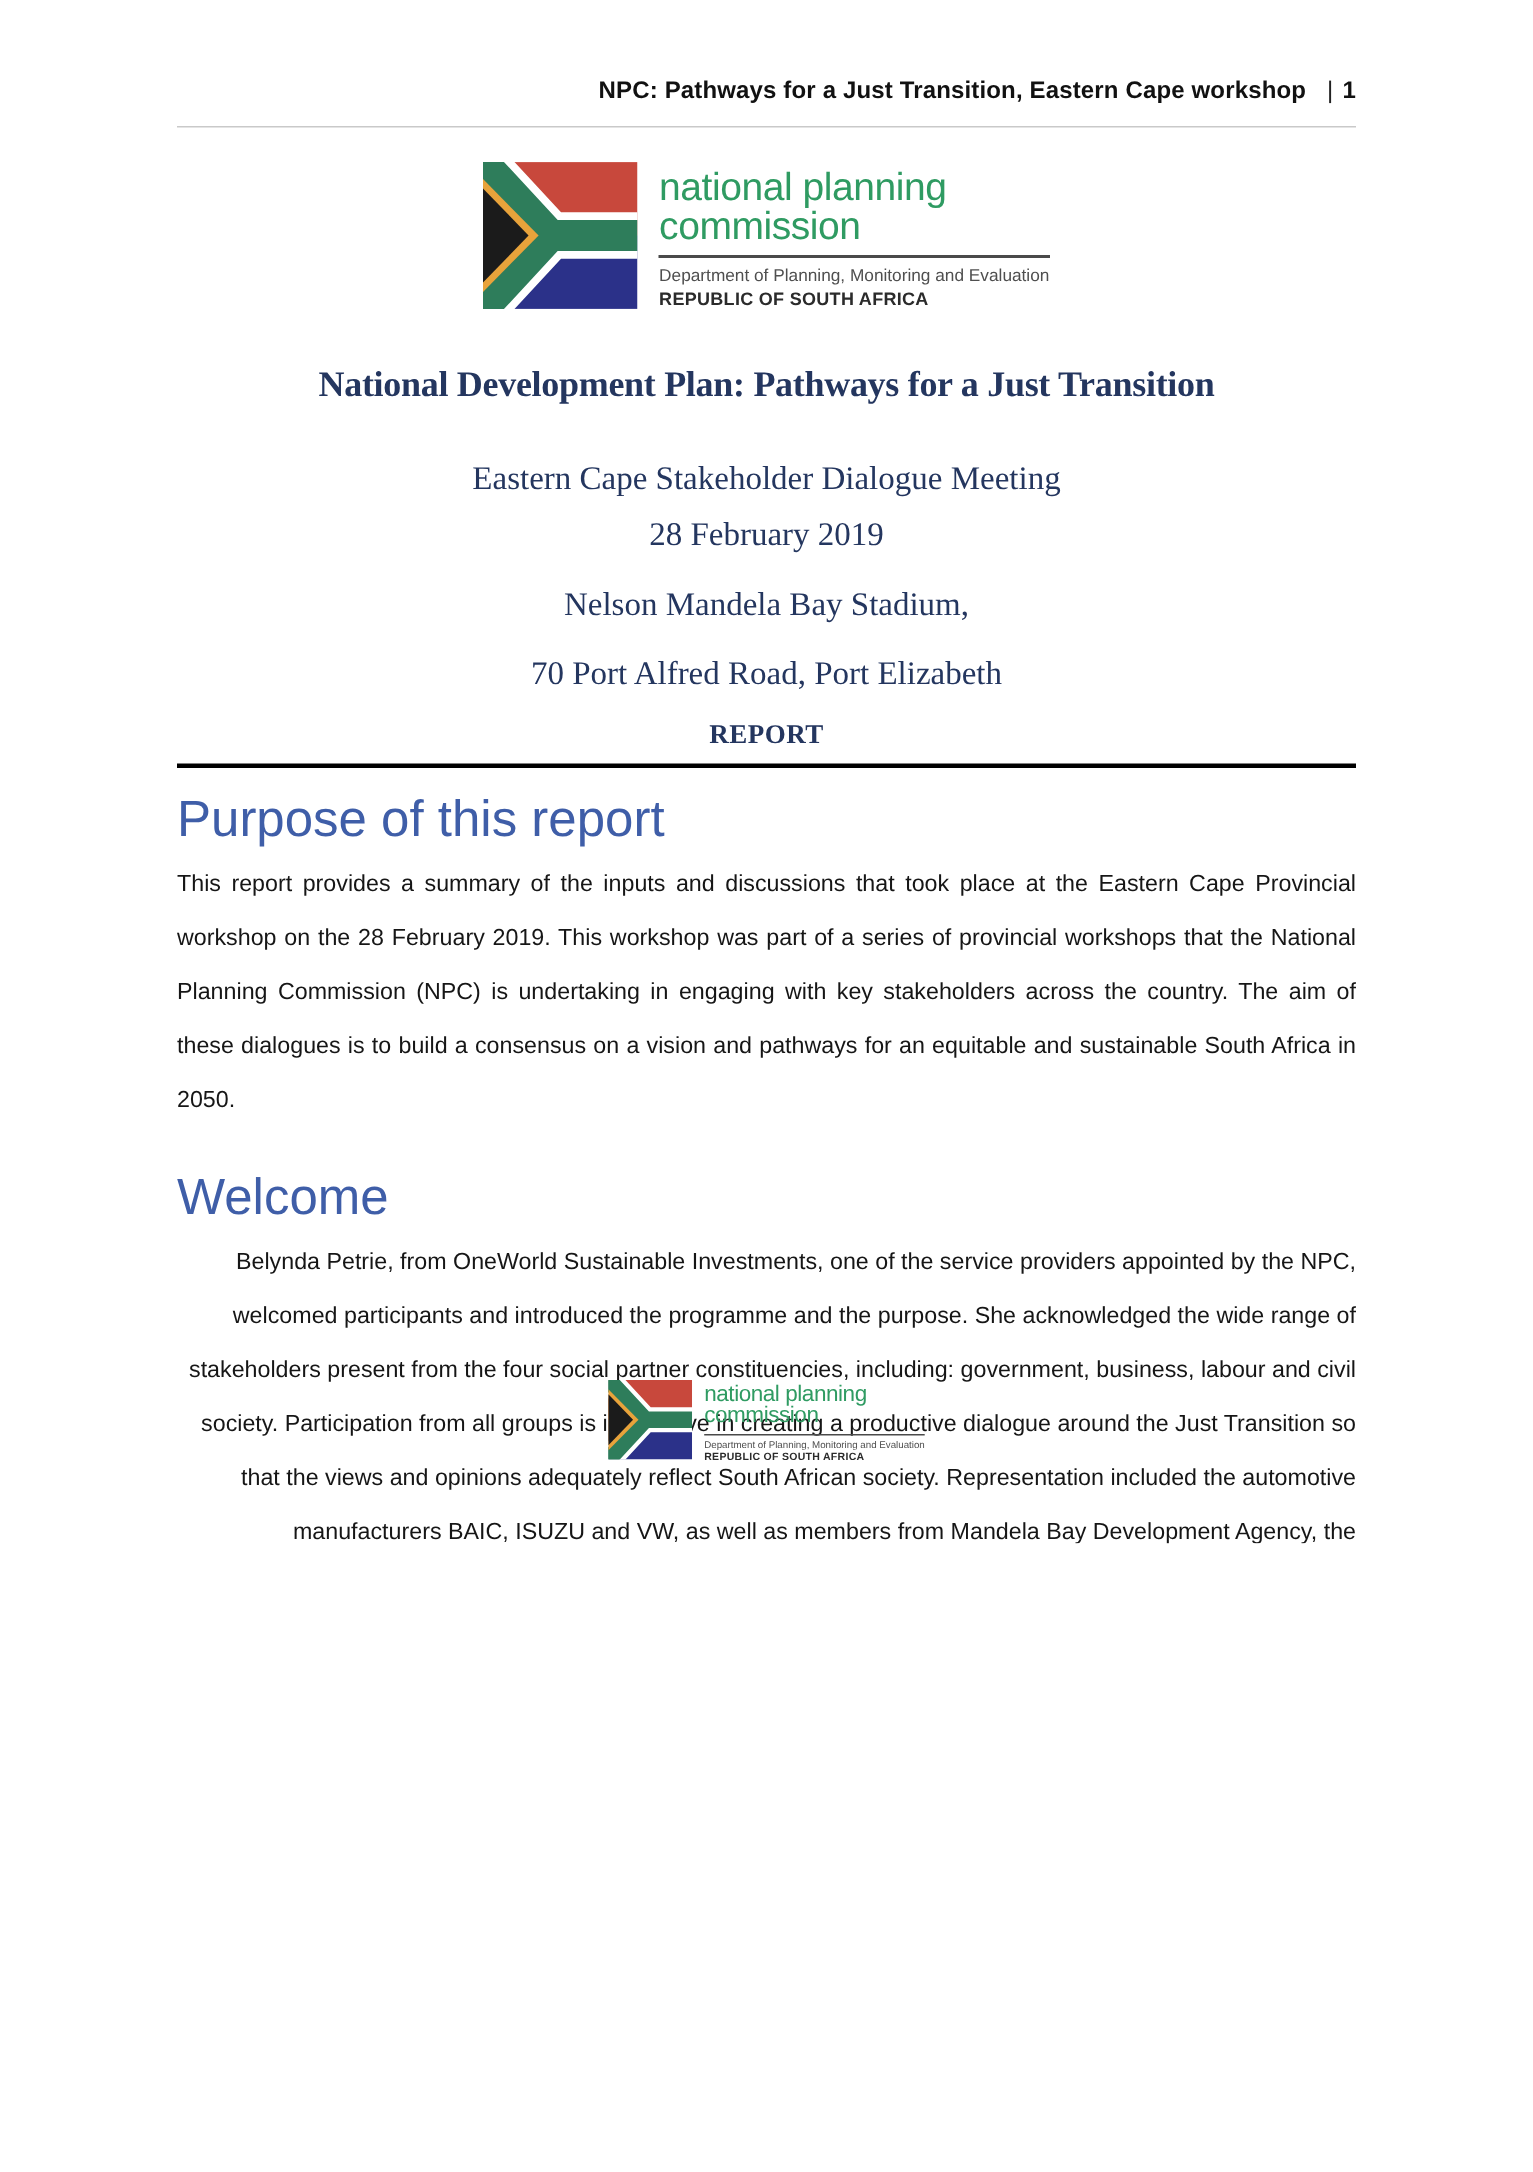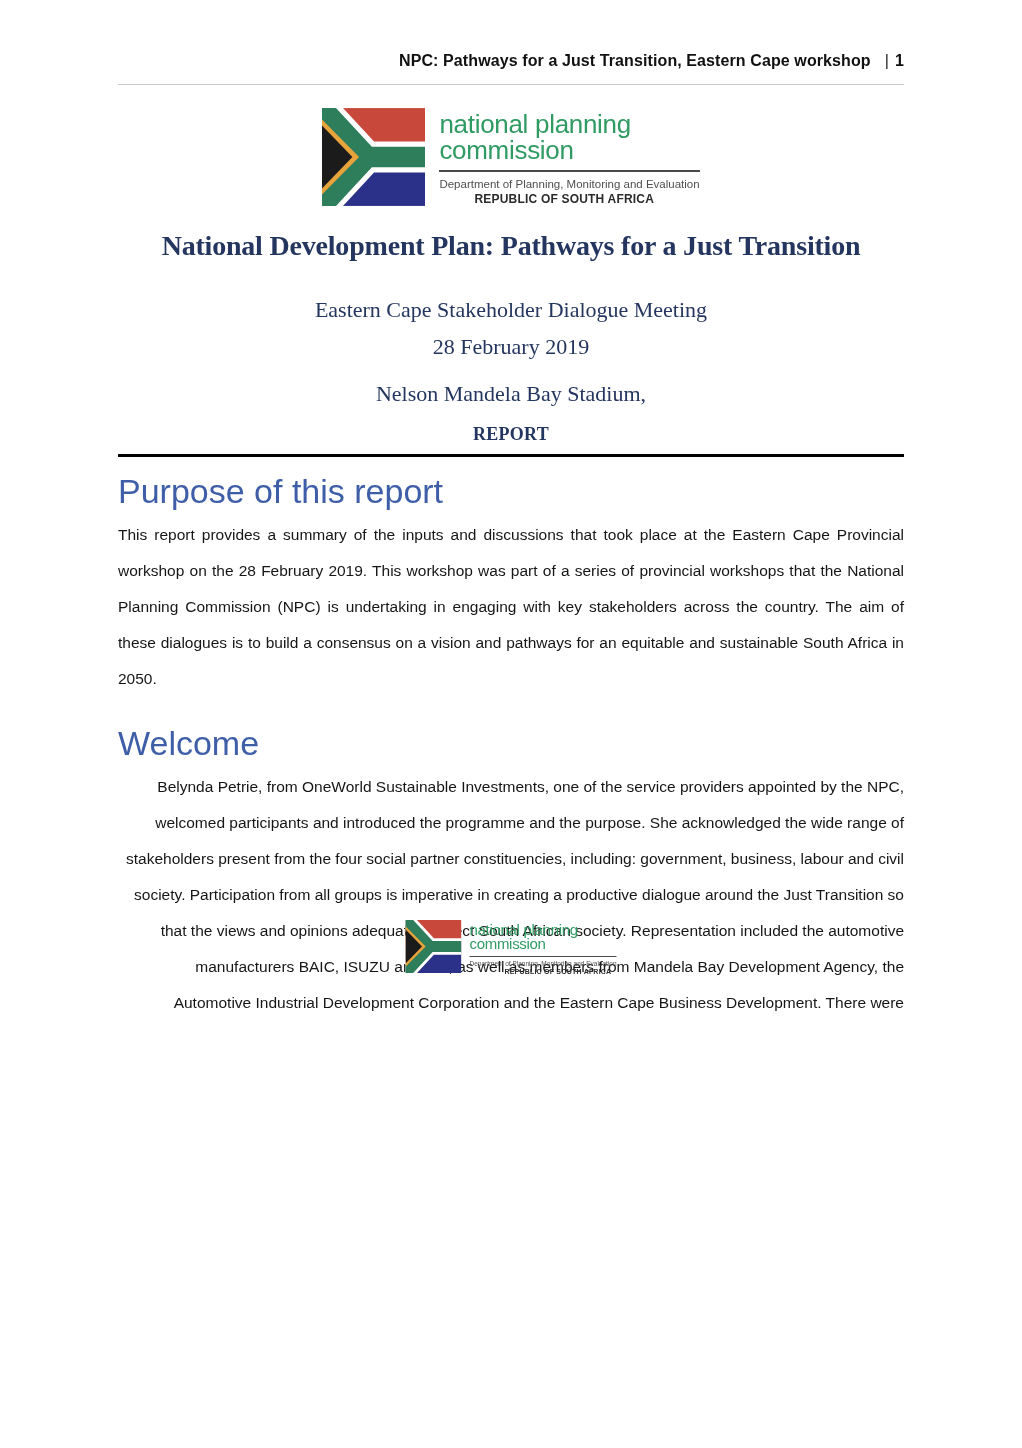--- a/index.html
+++ b/index.html
@@ -50,33 +50,33 @@
     line-height: 0.98;
     font-weight: 500;
     letter-spacing: -0.3px;
   }
   .logo-divider {
     border: none;
     border-top: 2.5px solid #4a4a4a;
     margin: 7px 0 5px 0;
   }
   .logo-dept { color: #4f4f4f; font-size: 11.5px; line-height: 1.25; }
-  .logo-country { color: #2b2b2b; font-size: 12px; font-weight: 700; letter-spacing: 0.2px; margin-left: 35px; }
+  .logo-country { color: #2b2b2b; font-size: 12px; font-weight: 700; letter-spacing: 0.2px; }
 
   .logo-block.small { gap: 8px; margin: 0; }
   .logo-block.small .logo-org { font-size: 15px; }
   .logo-block.small .logo-divider { border-top-width: 1.5px; margin: 4px 0 3px 0; }
   .logo-block.small .logo-dept { font-size: 6.5px; }
   .logo-block.small .logo-country { font-size: 7px; }
 
   
   .title-block { text-align: center; color: #24365f; font-family: "Liberation Serif", serif; }
   .doc-title {
-    margin-top: 24px;
-    font-size: 28px;
+    margin-top: 38px;
+    font-size: 24px;
     font-weight: 700;
     letter-spacing: -0.2px;
     text-align: center;
   }
   .doc-subtitle { margin-top: 35px; font-size: 22px; }
   .doc-date     { margin-top: 11px; font-size: 22px; }
   .doc-venue1   { margin-top: 21px; font-size: 22px; }
   .doc-venue2   { margin-top: 20px; font-size: 22px; }
   .doc-type     { margin-top: 17px; font-size: 18px; font-weight: 700; letter-spacing: 0.3px; }
   .title-rule {
@@ -138,20 +138,21 @@
       <div class="logo-dept">Department of Planning, Monitoring and Evaluation</div>
       <div class="logo-country">REPUBLIC OF SOUTH AFRICA</div>
     </div>
   </div>
 
   <div class="content title-block">
     <div class="doc-title">National Development Plan: Pathways for a Just Transition</div>
     <div class="doc-subtitle">Eastern Cape Stakeholder Dialogue Meeting</div>
     <div class="doc-date">28 February 2019</div>
     <div class="doc-venue1">Nelson Mandela Bay Stadium,</div>
+    <div class="doc-venue2">70 Port Alfred Road, Port Elizabeth</div>
     <div class="doc-type">REPORT</div>
   </div>
   <div class="content">
     <hr class="title-rule">
   </div>
 
   <div class="content">
     <h2 class="section-heading">Purpose of this report</h2>
     <p class="body-para justified">This report provides a summary of the inputs and discussions that took place at the Eastern Cape Provincial workshop on the 28 February 2019.  This workshop was part of a series of provincial workshops that the National Planning Commission (NPC) is undertaking in engaging with key stakeholders across the country. The aim of these dialogues is to build a consensus on a vision and pathways for an equitable and sustainable South Africa in 2050.</p>
 

